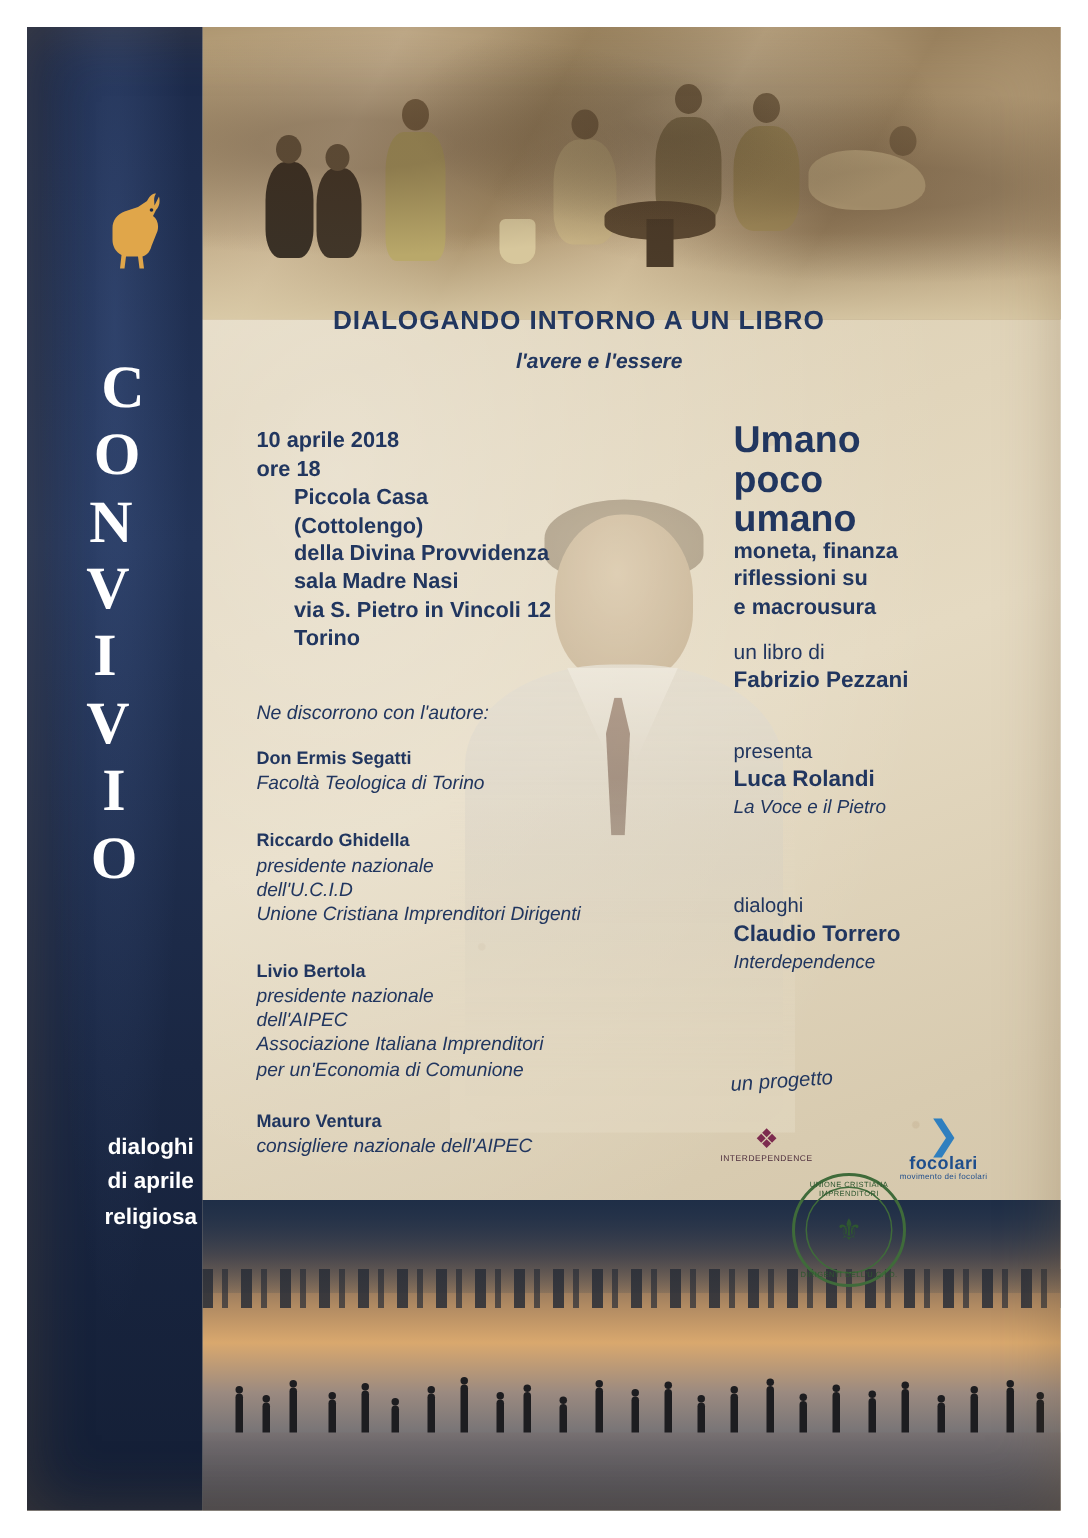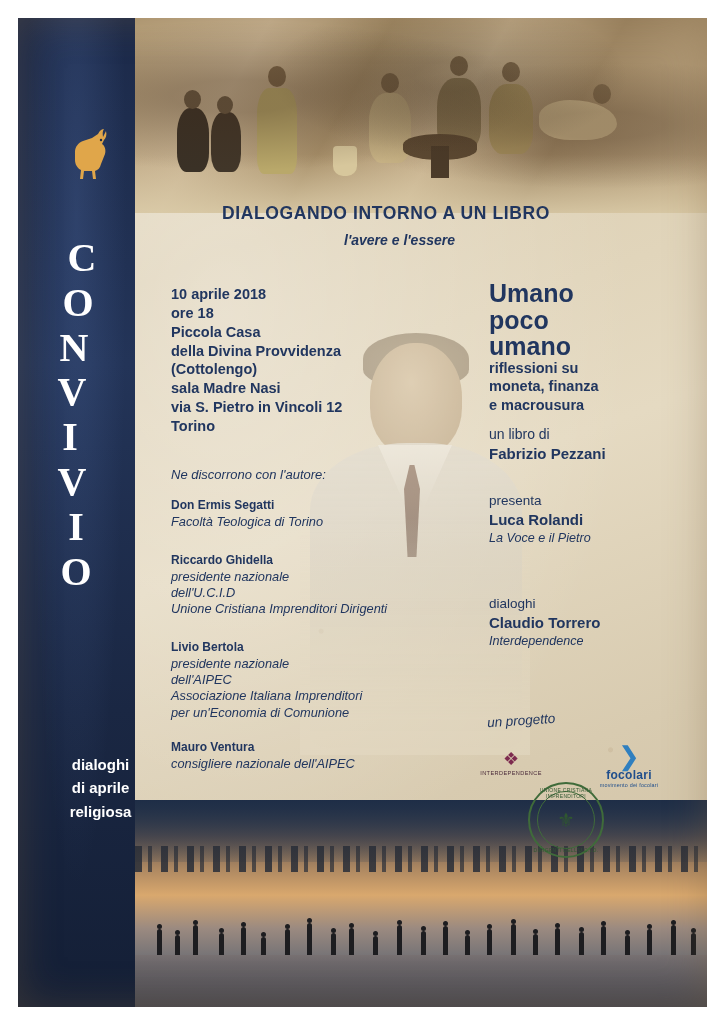--- a/index.html
+++ b/index.html
@@ -107,21 +107,21 @@
   .title-sub{
     position:absolute;left:344px;top:232px;
     color:#21365f;font-size:14px;font-style:italic;font-weight:bold;
   }
 
   .when{
     position:absolute;left:171px;top:285px;width:210px;
     color:#21365f;font-size:14.5px;line-height:1.30;font-weight:bold;
   }
   .when .l{display:block;}
-  .when .reg{font-weight:bold;}
+  .when .reg{font-weight:bold;margin-left:25px;}
 
   .book-title{
     position:absolute;left:489px;top:280px;width:215px;
     color:#21365f;font-weight:bold;line-height:1.06;
   }
   .book-title .big{display:block;font-size:25px;}
   .book-sub{
     position:absolute;left:489px;top:359px;width:215px;
     color:#21365f;font-size:14.5px;font-weight:bold;line-height:1.26;
   }
@@ -309,35 +309,35 @@
     </div>
   </div>
 
   <div class="title-main">DIALOGANDO INTORNO A UN LIBRO</div>
   <div class="title-sub">l'avere e l'essere</div>
 
   <div class="when">
     <span class="l">10 aprile 2018</span>
     <span class="l">ore 18</span>
     <span class="l reg">Piccola Casa</span>
+    <span class="l reg">(Cottolengo)</span>
     <span class="l reg">della Divina Provvidenza</span>
-    <span class="l reg">(Cottolengo)</span>
     <span class="l reg">sala Madre Nasi</span>
     <span class="l reg">via S. Pietro in Vincoli 12</span>
     <span class="l reg">Torino</span>
   </div>
 
   <div class="book-title">
     <span class="big">Umano</span>
     <span class="big">poco</span>
     <span class="big">umano</span>
   </div>
   <div class="book-sub">
+    <span>moneta, finanza</span>
     <span>riflessioni su</span>
-    <span>moneta, finanza</span>
     <span>e macrousura</span>
   </div>
   <div class="book-author">
     <span class="a1">un libro di</span>
     <span class="a2">Fabrizio Pezzani</span>
   </div>
 
   <div class="discuss-label">Ne discorrono con l'autore:</div>
 
   <div class="speaker sp1">

